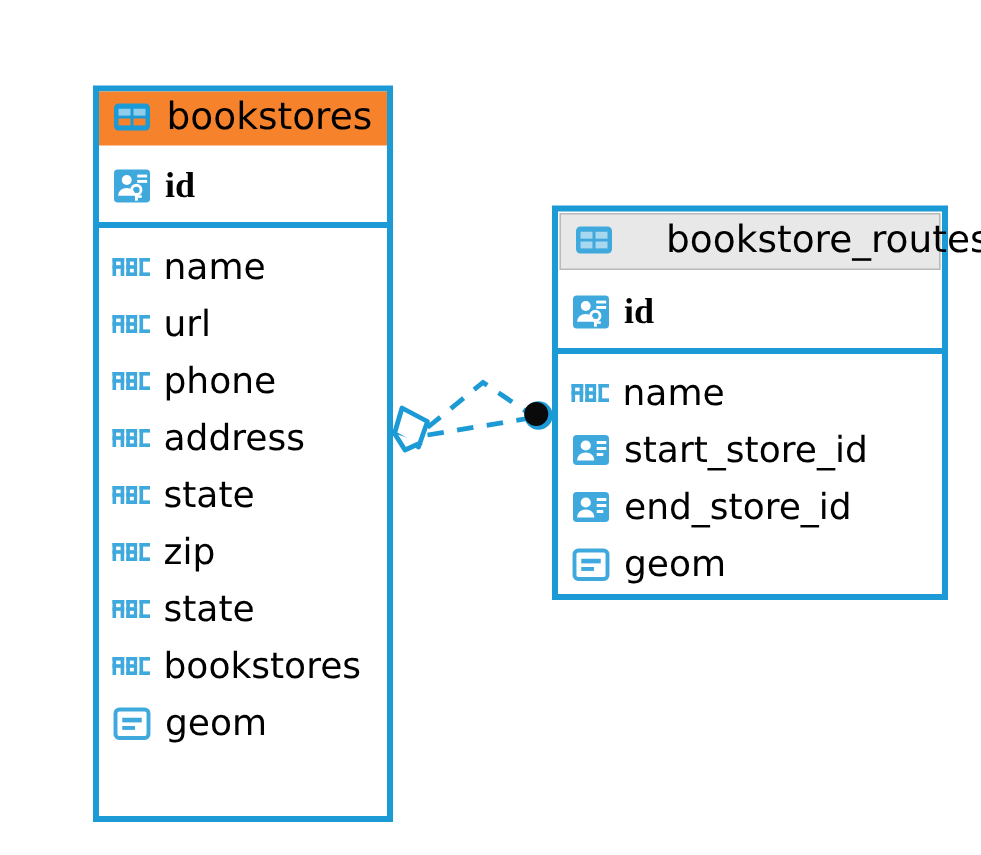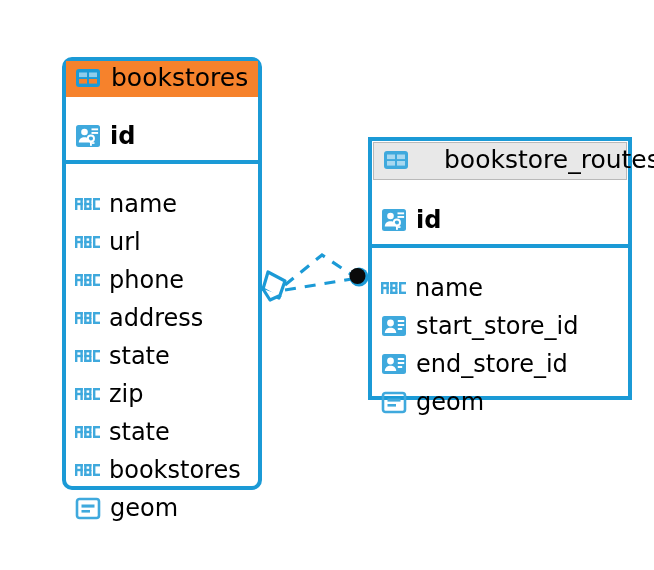--- a/index.html
+++ b/index.html
@@ -53,26 +53,27 @@
     font-size: 25px;
     color: #000000;
     line-height: 1.15;
     white-space: nowrap;
   }
 
   
   .pk-section {
     box-sizing: border-box;
     border-bottom: 4px solid #1b9ad6;
-    padding: 20px 8px 5px 8px;
+    padding: 8px 8px 5px 8px;
     flex: 0 0 auto;
+    font-family: Liberation Serif, serif;
   }
   .fields-section {
     box-sizing: border-box;
-    padding: 21px 8px 6px 8px;
+    padding: 7px 8px 6px 8px;
     flex: 1 1 auto;
   }
 
   
   .field-row {
     display: flex;
     align-items: center;
     gap: 8px;
     height: 38px;
   }
@@ -106,21 +107,21 @@
     width: 654px;
     height: 570px;
     pointer-events: none;
   }
 </style>
 </head>
 <body>
 
 <div id="canvas">
 
-  <div class="table-card" id="table-bookstores" style="left:62px; top:57px; width:200px; height:433px;border-radius:10px;">
+  <div class="table-card" id="table-bookstores" style="left:62px; top:57px; width:200px; height:491px;">
 
     <div class="tbl-header selected">
       <span class="icon">
         <svg viewBox="0 0 28 28" width="28" height="28">
           <rect x="2" y="5" width="24" height="18" rx="3" fill="#1b9ad6"></rect>
           <rect x="5" y="8.5" width="8" height="4.6" fill="#8fcdeb"></rect>
           <rect x="15" y="8.5" width="8" height="4.6" fill="#8fcdeb"></rect>
           <rect x="5" y="15" width="8" height="4.6" fill="#f6822c"></rect>
           <rect x="15" y="15" width="8" height="4.6" fill="#f6822c"></rect>
         </svg>

